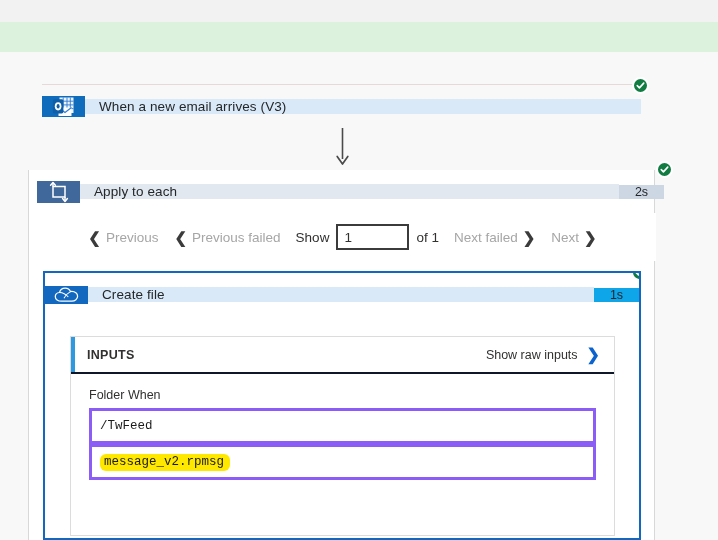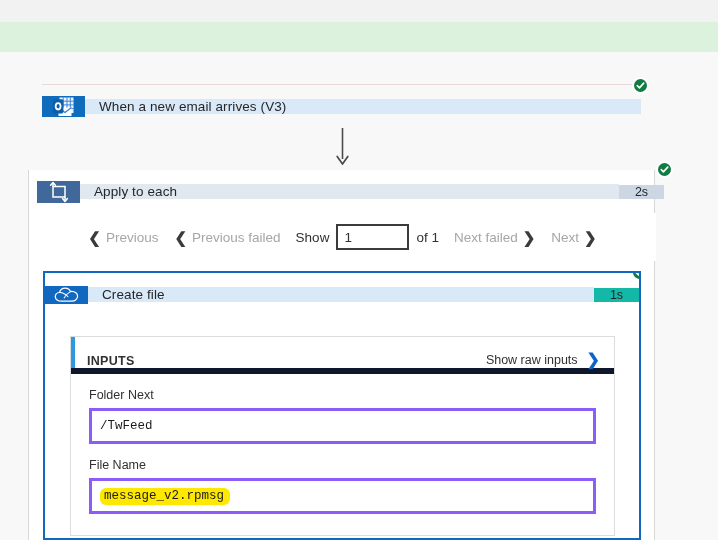--- a/index.html
+++ b/index.html
@@ -170,38 +170,38 @@
     box-sizing: border-box;
     overflow: hidden;
   }
   #create-header {
     left: 0; top: 0;
     width: 594px;
     position: absolute;
   }
   #create-header .card-icon { background: #1268bf; }
   #create-header .card-title { background: #d9e9f7; }
-  #create-header .card-duration { background: #14b8a6; }
+  #create-header .card-duration { background: #0ea5e9; }
 
   
   .inputs-panel {
     position: absolute;
     left: 25px; top: 63px;
     width: 545px;
     height: 200px;
     background: #ffffff;
     border: 1px solid #dcdcdc;
     box-sizing: border-box;
   }
   .inputs-head {
     position: relative;
     height: 37px;
-    border-bottom: 6px solid #0f172a;
-    display: flex;
-    align-items: flex-end;
+    border-bottom: 2px solid #0f172a;
+    display: flex;
+    align-items: center;
     padding: 0 14px 0 16px;
     box-sizing: border-box;
   }
   .inputs-head::before {
     content: "";
     position: absolute;
     left: 0; top: 0;
     width: 4px; height: 100%;
     background: #2d9ae0;
   }
@@ -352,24 +352,23 @@
   <div class="inputs-panel">
     <div class="inputs-head">
       <span class="inputs-title">INPUTS</span>
       <span class="raw-link">
         <span>Show raw inputs</span>
         <span class="chev-blue">❯</span>
       </span>
     </div>
 
     <div class="field-block">
-      <div class="field-label">Folder Next</div>
+      <div class="field-label">Folder When</div>
       <div class="field-box">
         <span>/TwFeed</span>
       </div>
 
-      <div class="field-label">File Name</div>
       <div class="field-box">
         <span class="hl">message_v2.rpmsg</span>
       </div>
     </div>
   </div>
 </div>
 
 </body></html>

